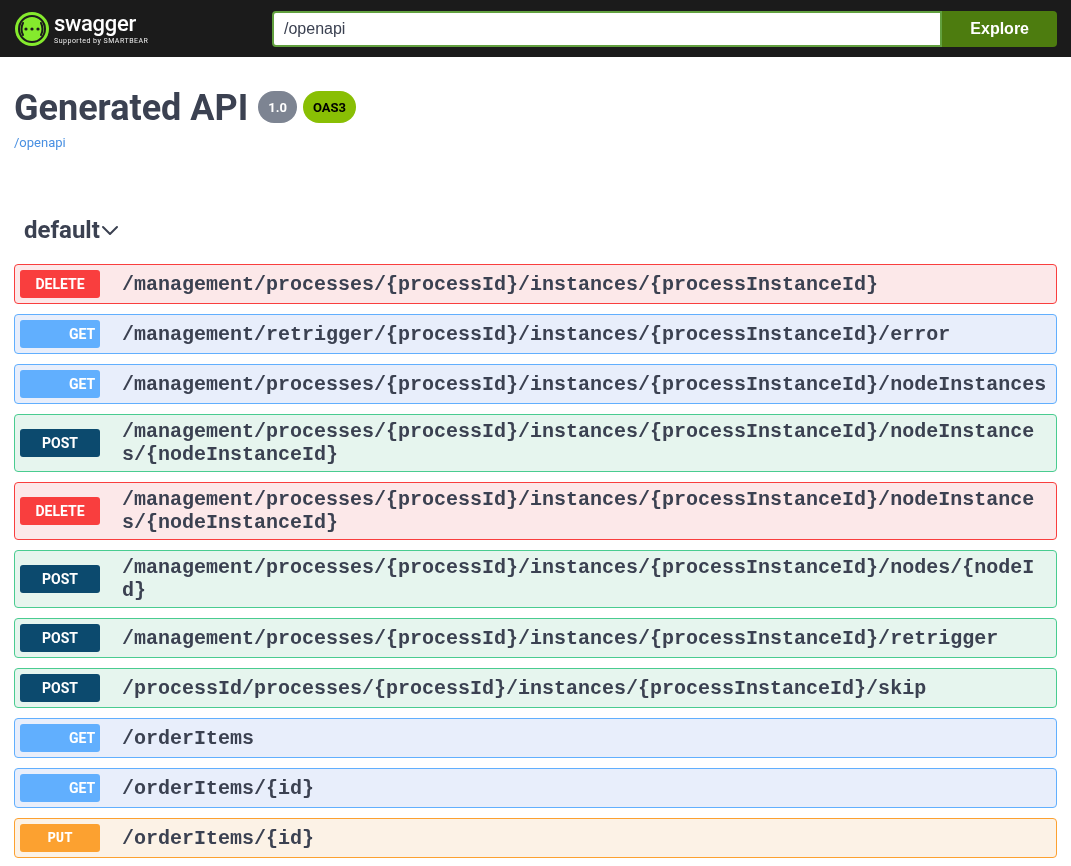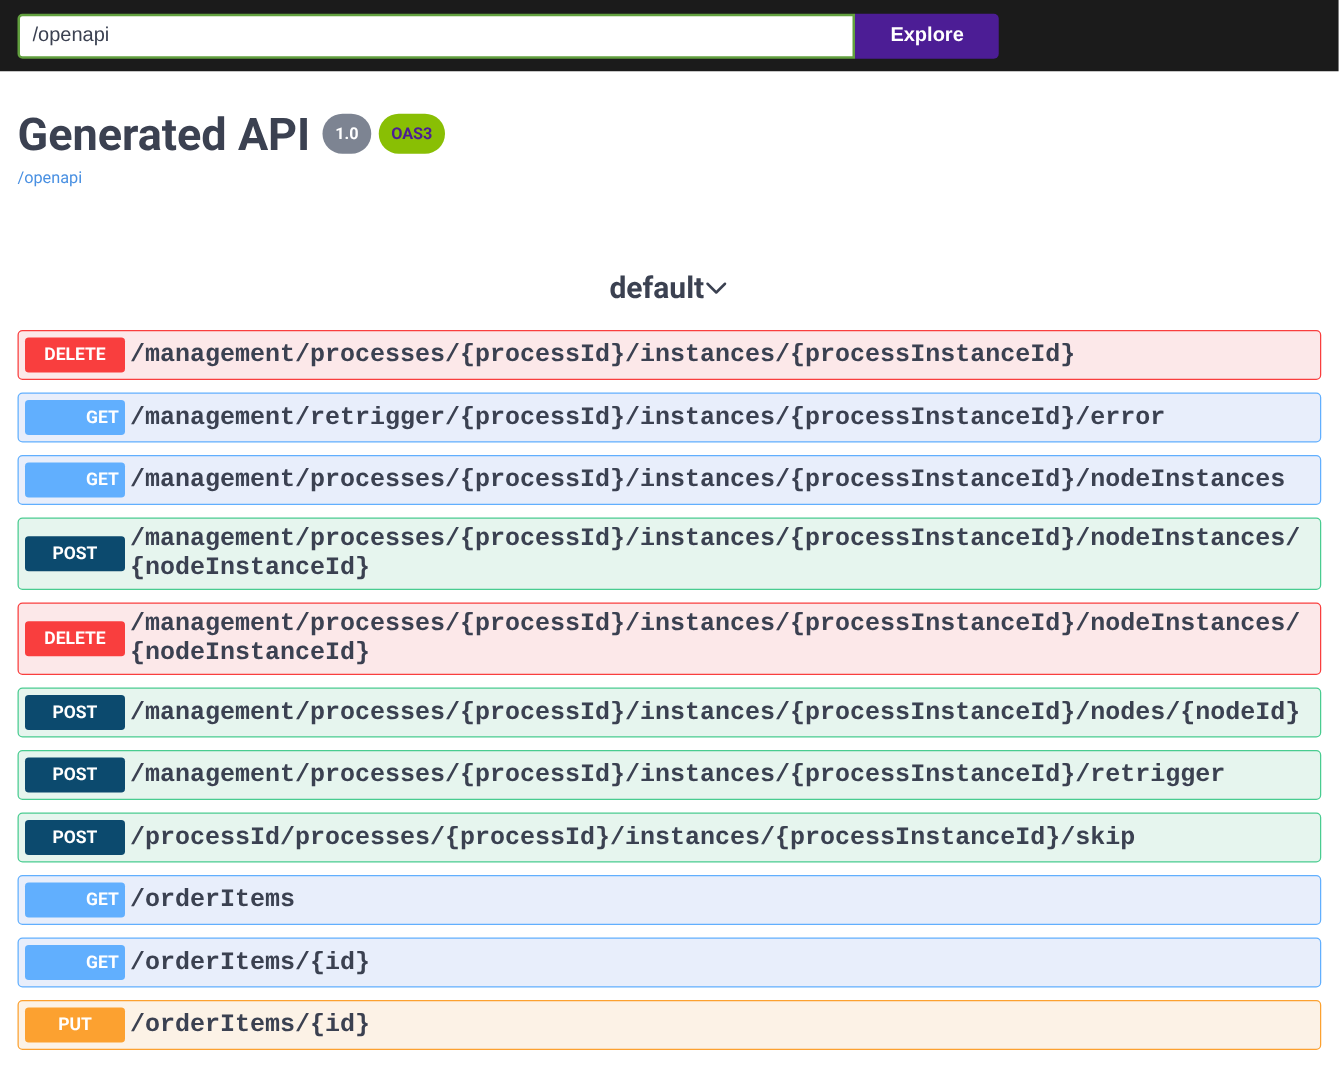--- a/index.html
+++ b/index.html
@@ -39,21 +39,21 @@
     border: 2px solid #62a03f;
     background: #fff;
     padding: 0 10px;
     font-size: 16px;
     color: #3b4151;
     border-radius: 4px 0 0 4px;
     outline: none;
   }
   .explore-btn {
     height: 36px;
-    background: #4c1d95;
+    background: #4d7c0f;
     color: #fff;
     border: none;
     font-size: 16px;
     font-weight: 700;
     padding: 0 28px;
     cursor: pointer;
     border-radius: 0 4px 4px 0;
   }
   .main {
     padding: 30px 14px 30px 14px;
@@ -76,35 +76,35 @@
     border-radius: 40px;
     font-size: 13px;
     font-weight: 700;
     height: 22px;
     padding: 16px 10px;
     margin-right: 6px;
     position: relative;
     top: -6px;
   }
   .badge-version { background: #7d8492; color: #fff; }
-  .badge-oas { background: #89bf04; color: #4c1d95; }
+  .badge-oas { background: #89bf04; color: #000000; }
   .spec-link {
     display: block;
     margin-top: 6px;
     font-size: 13px;
     color: #4990e2;
     text-decoration: none;
   }
   .tag-section {
     margin-top: 56px;
   }
   .tag-header {
     display: flex;
     align-items: center;
-    justify-content: center;
+    justify-content: flex-start;
     padding: 10px 10px 10px 10px;
     cursor: pointer;
   }
   .tag-name {
     font-size: 24px;
     font-weight: 700;
     color: #3b4151;
   }
   .chevron {
     width: 20px; height: 20px;
@@ -123,43 +123,58 @@
     cursor: pointer;
   }
   .op-method {
     min-width: 80px;
     text-align: center;
     font-size: 14px;
     font-weight: 700;
     color: #fff;
     border-radius: 3px;
     padding: 6px 0;
-    margin-right: 4px;
+    margin-right: 22px;
   }
   .op-path {
     font-family: "SFMono-Regular", Consolas, "Liberation Mono", Menlo, monospace;
     font-size: 20px;
     font-weight: 600;
     color: #3b4151;
     word-break: break-all;
   }
   
   .m-get    { background: #e8eefb; border-color: #61affe; }
   .m-get .op-method { background: #61affe; padding-left: 44px; }
   .m-post   { background: #e6f5ee; border-color: #49cc90; }
   .m-post .op-method { background: #0c4a6e; }
   .m-delete { background: #fce8e9; border-color: #f93e3e; }
   .m-delete .op-method { background: #f93e3e; }
   .m-put    { background: #fcf2e6; border-color: #fca130; }
-  .m-put .op-method { background: #fca130; }
+  .m-put .op-method { background: #fca130; font-family: Liberation Mono, monospace; }
 </style>
 </head>
 <body>
 
 <div class="topbar">
+  <div class="logo">
+    <svg width="36" height="36" viewBox="0 0 36 36">
+      <circle cx="18" cy="18" r="17" fill="#85ea2d"></circle>
+      <circle cx="18" cy="18" r="13" fill="none" stroke="#1b1b1b" stroke-width="2"></circle>
+      <circle cx="12" cy="18" r="1.6" fill="#1b1b1b"></circle>
+      <circle cx="18" cy="18" r="1.6" fill="#1b1b1b"></circle>
+      <circle cx="24" cy="18" r="1.6" fill="#1b1b1b"></circle>
+      <path d="M9 12 Q6 18 9 24" fill="none" stroke="#1b1b1b" stroke-width="2" stroke-linecap="round"></path>
+      <path d="M27 12 Q30 18 27 24" fill="none" stroke="#1b1b1b" stroke-width="2" stroke-linecap="round"></path>
+    </svg>
+    <div class="logo-text">
+      <span class="logo-main">swagger</span>
+      <span class="logo-sub">Supported by SMARTBEAR</span>
+    </div>
+  </div>
   <div class="search-bar">
     <input class="search-input" type="text" value="/openapi" style="">
     <button class="explore-btn">Explore</button>
   </div>
 </div>
 
 <div class="main">
   <div class="title-row">
     <h1 class="api-title">Generated API</h1>
     <span class="badge badge-version">1.0</span>

